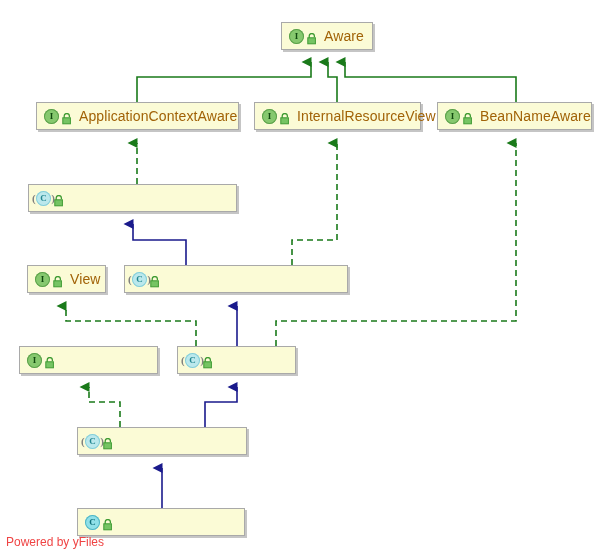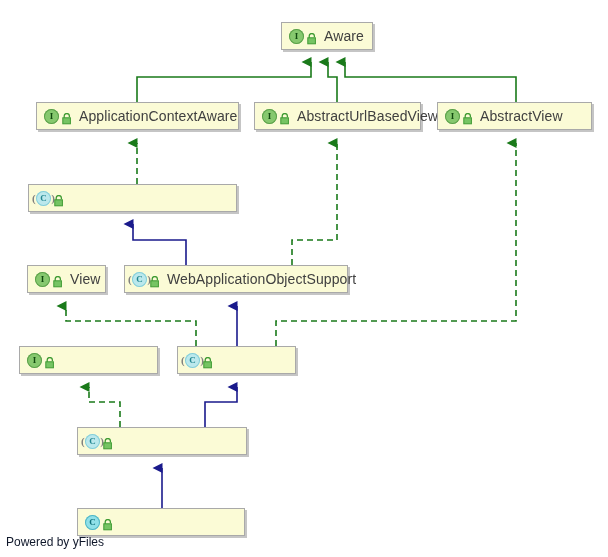--- a/index.html
+++ b/index.html
@@ -16,21 +16,21 @@
     background:#fbfbd6;
     border:1px solid #a9a9a9;
     box-shadow:2px 2px 0 0 rgba(150,150,150,0.55);
     display:flex;align-items:center;
     padding:0 9px 0 7px;
     height:28px;
     white-space:nowrap;
   }
   .node .label{
     font-size:14px;
-    color:#404040;
+    color:#a16207;
     line-height:28px;
     letter-spacing:0.1px;
   }
   .ic{display:inline-block;flex:0 0 auto;}
   .ic-type{
     width:15px;height:15px;border-radius:50%;
     margin-right:3px;
     position:relative;
     font-size:9px;font-weight:bold;
     text-align:center;line-height:15px;
@@ -56,21 +56,21 @@
     position:absolute;top:0;font-size:11px;color:#7a7a7a;line-height:15px;
     font-family:"Liberation Serif","DejaVu Serif",serif;
   }
   .abr.l{left:-4px;}
   .abr.r{right:-4px;}
   .ic-lock{
     width:11px;height:12px;margin-right:6px;position:relative;top:1px;
   }
   .watermark{
     position:absolute;left:6px;top:535px;
-    font-size:12px;color:#0f172a;
+    font-size:12px;color:#ef4444;
     font-family:"Liberation Sans","DejaVu Sans",sans-serif;
   }
 </style>
 </head>
 <body>
 
 <div id="canvas">
 
   <svg class="edges" viewBox="0 0 608 557">
     <defs>
@@ -123,29 +123,29 @@
             <rect x="0.8" y="4.8" width="7.6" height="6" fill="#76c463" stroke="#3f9b33" stroke-width="1"></rect>
           </svg></span>
         <span class="label">ApplicationContextAware</span>
       </div>
       <div class="node" style="left: 254px; top: 102px; width: 167px;">
         <span class="ic ic-type ic-iface">I</span>
         <span class="ic ic-lock"><svg width="11" height="12" viewBox="0 0 11 12">
             <path d="M2.2,5 L2.2,3.1 A2.6,2.6 0 0 1 7.4,3.1 L7.4,4.2" fill="none" stroke="#3f9b33" stroke-width="1.3"></path>
             <rect x="0.8" y="4.8" width="7.6" height="6" fill="#76c463" stroke="#3f9b33" stroke-width="1"></rect>
           </svg></span>
-        <span class="label">AbstractUrlBasedView</span>
+        <span class="label">InternalResourceView</span>
       </div>
       <div class="node" style="left: 437px; top: 102px; width: 155px;">
         <span class="ic ic-type ic-iface">I</span>
         <span class="ic ic-lock"><svg width="11" height="12" viewBox="0 0 11 12">
             <path d="M2.2,5 L2.2,3.1 A2.6,2.6 0 0 1 7.4,3.1 L7.4,4.2" fill="none" stroke="#3f9b33" stroke-width="1.3"></path>
             <rect x="0.8" y="4.8" width="7.6" height="6" fill="#76c463" stroke="#3f9b33" stroke-width="1"></rect>
           </svg></span>
-        <span class="label">AbstractView</span>
+        <span class="label">BeanNameAware</span>
       </div>
       <div class="node" style="left: 28px; top: 184px; width: 209px;">
         <span class="ic ic-type ic-abstract">C<span class="abr l">(</span><span class="abr r">)</span></span>
         <span class="ic ic-lock"><svg width="11" height="12" viewBox="0 0 11 12">
             <path d="M2.2,5 L2.2,3.1 A2.6,2.6 0 0 1 7.4,3.1 L7.4,4.2" fill="none" stroke="#3f9b33" stroke-width="1.3"></path>
             <rect x="0.8" y="4.8" width="7.6" height="6" fill="#76c463" stroke="#3f9b33" stroke-width="1"></rect>
           </svg></span>
       </div>
       <div class="node" style="left: 27px; top: 265px; width: 79px;">
         <span class="ic ic-type ic-iface">I</span>
@@ -154,21 +154,20 @@
             <rect x="0.8" y="4.8" width="7.6" height="6" fill="#76c463" stroke="#3f9b33" stroke-width="1"></rect>
           </svg></span>
         <span class="label">View</span>
       </div>
       <div class="node" style="left: 124px; top: 265px; width: 224px;">
         <span class="ic ic-type ic-abstract">C<span class="abr l">(</span><span class="abr r">)</span></span>
         <span class="ic ic-lock"><svg width="11" height="12" viewBox="0 0 11 12">
             <path d="M2.2,5 L2.2,3.1 A2.6,2.6 0 0 1 7.4,3.1 L7.4,4.2" fill="none" stroke="#3f9b33" stroke-width="1.3"></path>
             <rect x="0.8" y="4.8" width="7.6" height="6" fill="#76c463" stroke="#3f9b33" stroke-width="1"></rect>
           </svg></span>
-        <span class="label">WebApplicationObjectSupport</span>
       </div>
       <div class="node" style="left: 19px; top: 346px; width: 139px;">
         <span class="ic ic-type ic-iface">I</span>
         <span class="ic ic-lock"><svg width="11" height="12" viewBox="0 0 11 12">
             <path d="M2.2,5 L2.2,3.1 A2.6,2.6 0 0 1 7.4,3.1 L7.4,4.2" fill="none" stroke="#3f9b33" stroke-width="1.3"></path>
             <rect x="0.8" y="4.8" width="7.6" height="6" fill="#76c463" stroke="#3f9b33" stroke-width="1"></rect>
           </svg></span>
       </div>
       <div class="node" style="left: 177px; top: 346px; width: 119px;">
         <span class="ic ic-type ic-abstract">C<span class="abr l">(</span><span class="abr r">)</span></span>

